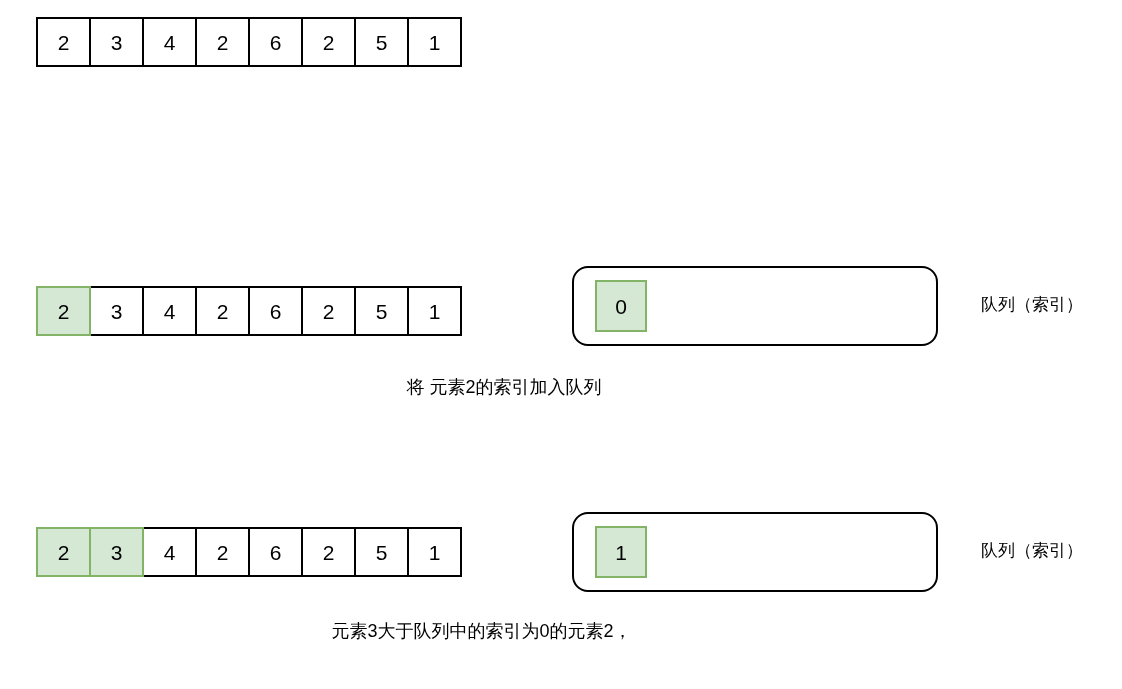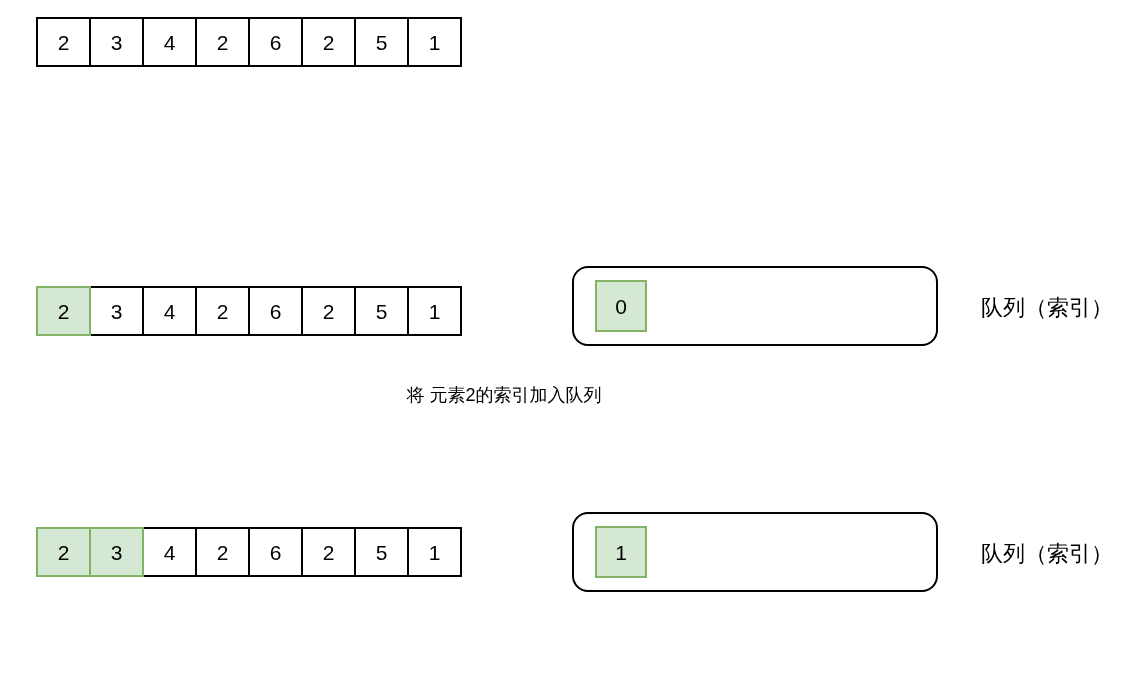--- a/index.html
+++ b/index.html
@@ -65,33 +65,32 @@
     align-items: center;
     justify-content: center;
     font-size: 21px;
     line-height: 1;
     color: #000000;
   }
 
   
   .side-label {
     position: absolute;
-    font-size: 22px;
+    font-size: 17px;
     line-height: 1.2;
     white-space: nowrap;
     color: #000000;
   }
   .caption {
     position: absolute;
     font-size: 18px;
     line-height: 1.45;
     text-align: center;
     white-space: nowrap;
     color: #000000;
-    margin-top: 8px;
   }
   .caption div { white-space: nowrap; }
 </style>
 </head>
 <body>
 
 <div class="array-row" style="left:36px; top:17px;">
   <div class="array-cell">2</div>
   <div class="array-cell">3</div>
   <div class="array-cell">4</div>
@@ -134,13 +133,14 @@
   <div class="array-cell">1</div>
 </div>
 
 <div class="queue-box" style="left:572px; top:512px; width:366px; height:80px;">
   <div class="queue-item">1</div>
 </div>
 
 <div class="side-label" style="left:981px; top:541px;">队列（索引）</div>
 
 <div class="caption" style="left:0px; top:618px; width:963px;">
+  <div>元素3大于队列中的索引为0的元素2，</div>
 </div>
 
 </body></html>

